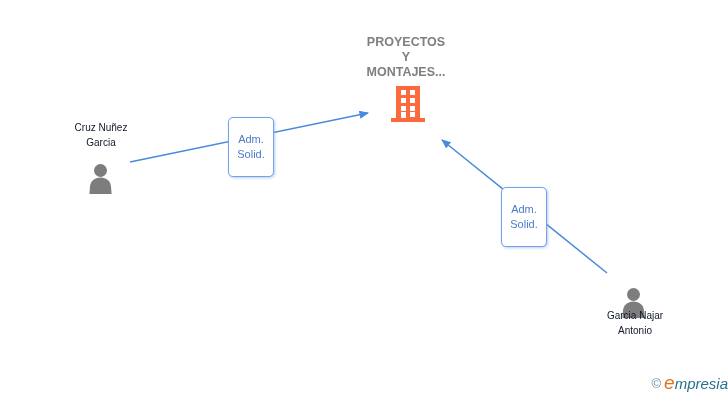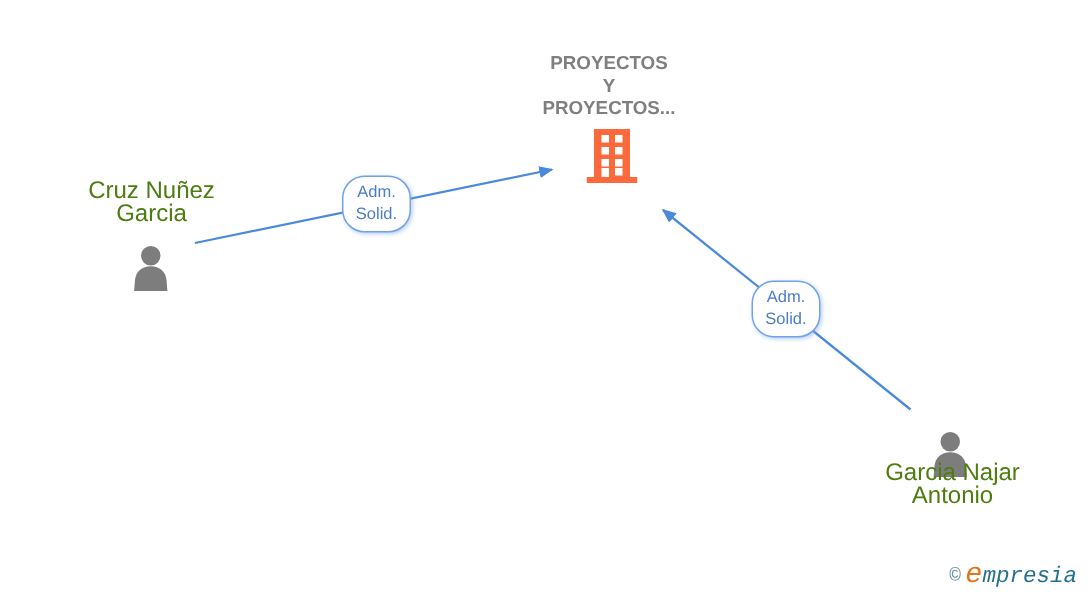--- a/index.html
+++ b/index.html
@@ -23,54 +23,54 @@
     height: 400px;
   }
   .node {
     position: absolute;
     text-align: center;
   }
   .node-label {
     position: absolute;
     transform: translateX(-50%);
     text-align: center;
-    color: #4d7c0f;
-    font-size: 16px;
+    color: #0f172a;
+    font-size: 10px;
     line-height: 15px;
     white-space: nowrap;
   }
   .company-title {
     font-weight: bold;
     color: #7f7f7f;
     font-size: 12.5px;
     line-height: 15px;
   }
   .icon-wrap {
     position: absolute;
   }
   .edge-label {
     position: absolute;
     background: #ffffff;
     border: 1px solid #74a1e8;
-    border-radius: 15px;
+    border-radius: 5px;
     box-shadow: 1px 1px 3px rgba(120, 165, 230, 0.55);
     color: #4a7cc7;
     font-size: 11px;
     line-height: 15px;
     text-align: center;
-    padding: 3px 6px;
+    padding: 14px 6px;
     min-width: 32px;
   }
   .footer-logo {
     position: absolute;
-    right: 10px;
+    right: 0;
     bottom: 6px;
     white-space: nowrap;
     font-style: italic;
-    font-family: Liberation Mono, monospace;
+    font-family: Liberation Sans, sans-serif;
   }
   .footer-logo .copy {
     font-style: normal;
     color: #6b8fa3;
     font-size: 13px;
     margin-right: 3px;
     vertical-align: 1px;
   }
   .footer-logo .brand-e {
     color: #e8731a;
@@ -93,21 +93,21 @@
       </marker>
     </defs>
     <line x1="130" y1="162" x2="368" y2="113" stroke="#4a89dc" stroke-width="1.5" marker-end="url(#arrowhead)"></line>
     <line x1="607" y1="273" x2="442" y2="140" stroke="#4a89dc" stroke-width="1.5" marker-end="url(#arrowhead)"></line>
   </svg>
 
   <div class="node">
     <div class="node-label company-title" style="left:406px; top:35px;">
       <div>PROYECTOS</div>
       <div>Y</div>
-      <div>PROYECTOS...</div>
+      <div>MONTAJES...</div>
     </div>
     <div class="icon-wrap" style="left:391px; top:86px;">
       <svg width="34" height="36" viewBox="0 0 34 36">
         <rect x="0" y="32" width="34" height="4" fill="#fb6a3d"></rect>
         <rect x="5" y="0" width="24" height="32" fill="#fb6a3d"></rect>
         <rect x="10" y="4" width="5" height="5" fill="#ffffff"></rect>
         <rect x="19" y="4" width="5" height="5" fill="#ffffff"></rect>
         <rect x="10" y="12" width="5" height="5" fill="#ffffff"></rect>
         <rect x="19" y="12" width="5" height="5" fill="#ffffff"></rect>
         <rect x="10" y="20" width="5" height="5" fill="#ffffff"></rect>

